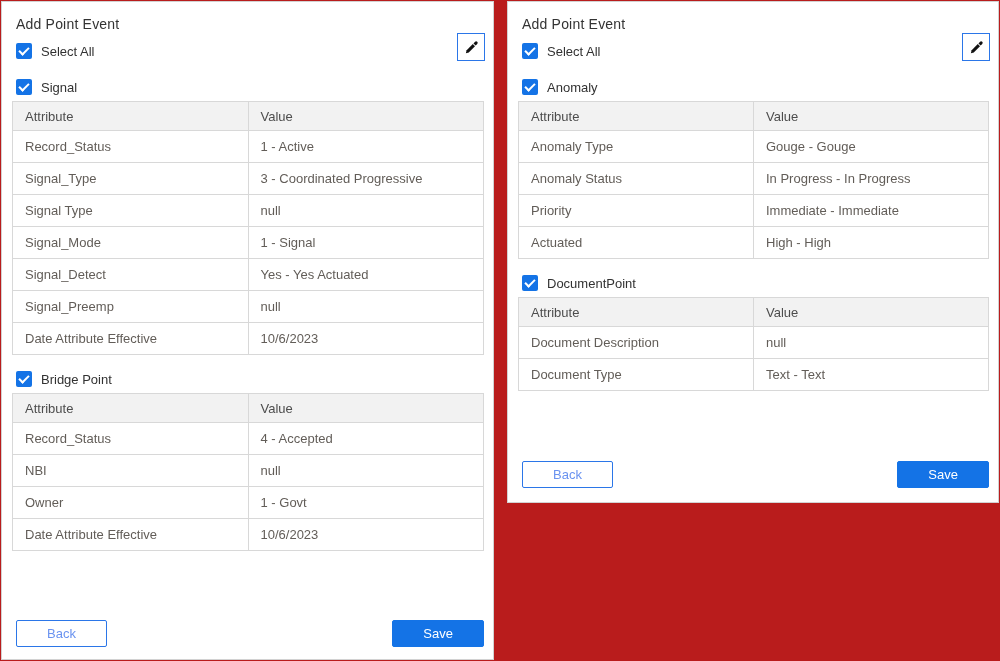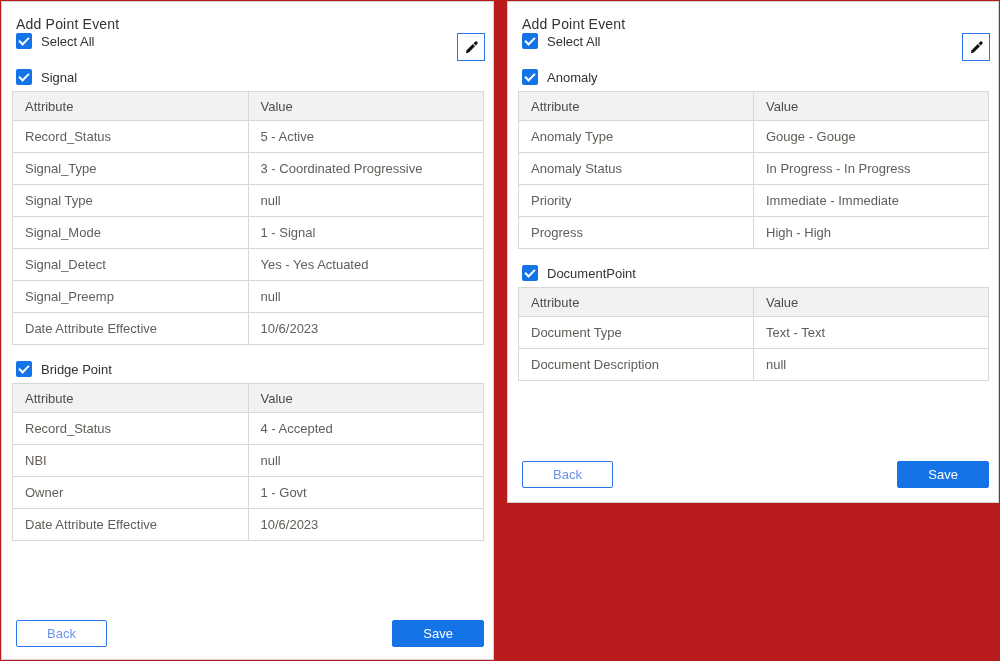--- a/index.html
+++ b/index.html
@@ -8,21 +8,21 @@
     font-family:"Liberation Sans", sans-serif; overflow:hidden; }
   .stage { position:relative; width:1000px; height:661px; background:#b91c1c; }
 
   .panel { position:absolute; background:#fff; border:1px solid #d2d2d2; padding:13px 14px; }
   .panel-left  { left:1px;  top:1px; width:493px; height:659px; }
   .panel-right { left:507px; top:1px; width:492px; height:502px; }
 
   .panel-title { font-size:14px; line-height:18px; color:#333; letter-spacing:.2px; }
 
   .check-row { display:flex; align-items:center; gap:9px; }
-  .select-row { }
+  .select-row { margin-top:10px; }
   .group-check-row { margin-top:16px; }
   .groups > .group-check-row:first-child { margin-top:20px; }
   .check-label { font-size:13px; color:#323232; }
 
   .cbx { width:16px; height:16px; background:var(--accent); border-radius:2px;
          position:relative; flex:none; cursor:pointer; }
   .cbx::after { content:""; position:absolute; left:3px; top:4px; width:8px; height:4px;
          border-left:2px solid #fff; border-bottom:2px solid #fff; transform:rotate(-45deg); }
 
   .tool-btn { position:absolute; top:31px; right:8px; width:28px; height:28px;
@@ -75,21 +75,21 @@
         <table class="attr-table">
           <thead>
             <tr>
               <th>Attribute</th>
               <th>Value</th>
             </tr>
           </thead>
           <tbody>
             <tr>
               <td>Record_Status</td>
-              <td>5 - Active</td>
+              <td>1 - Active</td>
             </tr>
             <tr>
               <td>Signal_Type</td>
               <td>3 - Coordinated Progressive</td>
             </tr>
             <tr>
               <td>Signal Type</td>
               <td>null</td>
             </tr>
             <tr>
@@ -178,44 +178,44 @@
             </tr>
             <tr>
               <td>Anomaly Status</td>
               <td>In Progress - In Progress</td>
             </tr>
             <tr>
               <td>Priority</td>
               <td>Immediate - Immediate</td>
             </tr>
             <tr>
-              <td>Progress</td>
+              <td>Actuated</td>
               <td>High - High</td>
             </tr>
           </tbody>
         </table>
         <div class="check-row group-check-row">
           <span class="cbx"></span>
           <span class="check-label">DocumentPoint</span>
         </div>
         <table class="attr-table">
           <thead>
             <tr>
               <th>Attribute</th>
               <th>Value</th>
             </tr>
           </thead>
           <tbody>
+            <tr>
+              <td>Document Description</td>
+              <td>null</td>
+            </tr>
             <tr>
               <td>Document Type</td>
               <td>Text - Text</td>
-            </tr>
-            <tr>
-              <td>Document Description</td>
-              <td>null</td>
             </tr>
           </tbody>
         </table>
       </div>
     <div class="panel-footer">
       <button class="btn btn-back">Back</button>
       <button class="btn btn-save">Save</button>
     </div>
   </section>
 

